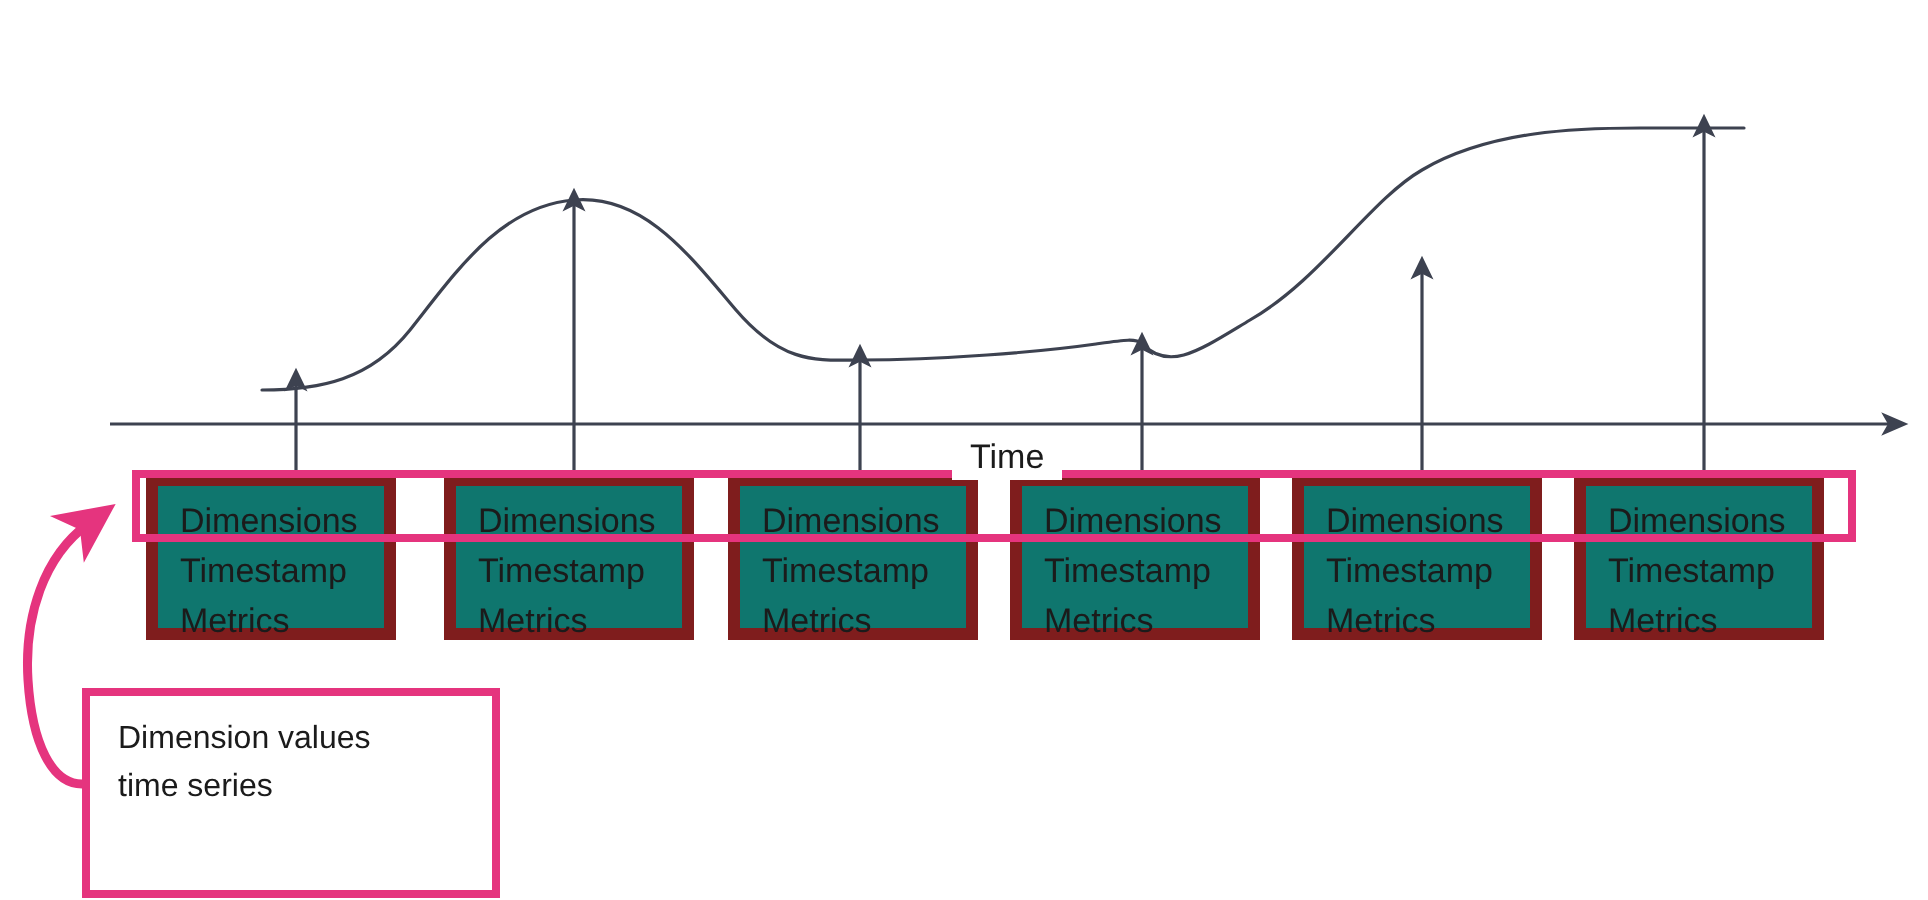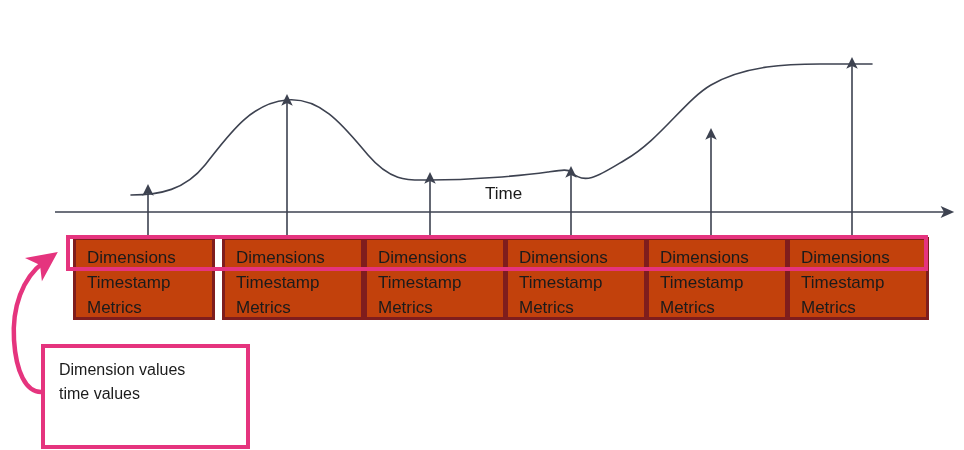--- a/index.html
+++ b/index.html
@@ -18,23 +18,23 @@
   #diagram-svg {
     position: absolute;
     left: 0;
     top: 0;
     width: 964px;
     height: 450px;
   }
   .record-box {
     position: absolute;
     box-sizing: border-box;
-    border: 3px solid #7f1d1d;
-    background: #c2410c;
-    width: 142px;
+    border: 6px solid #7f1d1d;
+    background: #0f766e;
+    width: 125px;
     height: 83px;
     padding: 5px 0 0 11px;
   }
   .record-line {
     font-size: 17px;
     line-height: 25px;
     color: #1b1b1b;
     white-space: nowrap;
   }
   .highlight-band {
@@ -61,21 +61,21 @@
   }
   .callout-line {
     font-size: 16px;
     line-height: 24px;
     color: #1b1b1b;
     white-space: nowrap;
   }
   .time-label {
     position: absolute;
     left: 476px;
-    top: 183px;
+    top: 218px;
     font-size: 17px;
     color: #1b1b1b;
     background: #ffffff;
     padding: 0 9px;
     line-height: 22px;
   }
 </style>
 </head>
 <body>
 
@@ -165,16 +165,16 @@
     <div class="record-line">Timestamp</div>
     <div class="record-line">Metrics</div>
   </div>
 
   <div class="highlight-band"></div>
 
   <div class="time-label">Time</div>
 
   <div class="callout-box">
     <div class="callout-line">Dimension values</div>
-    <div class="callout-line">time values</div>
+    <div class="callout-line">time series</div>
   </div>
 
 </div>
 
 </body></html>

